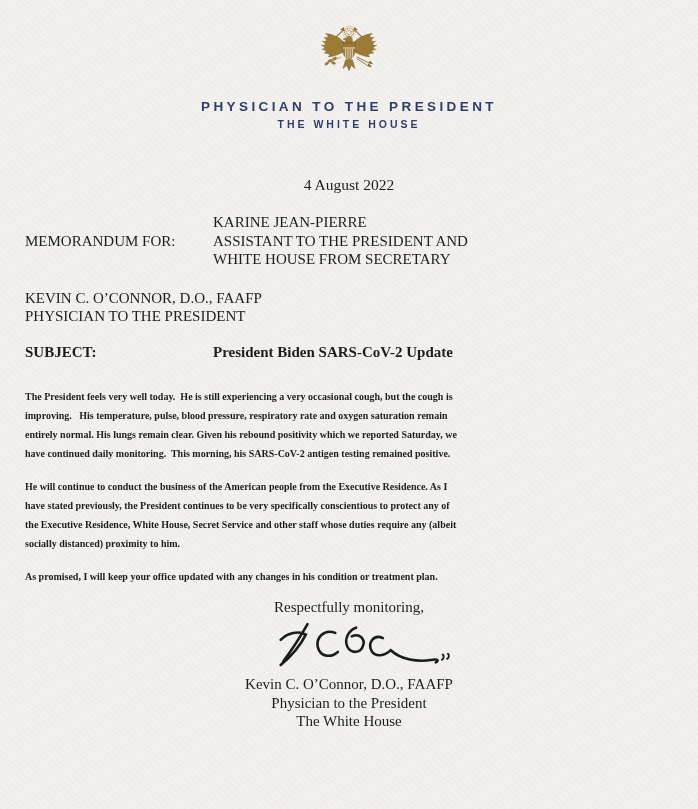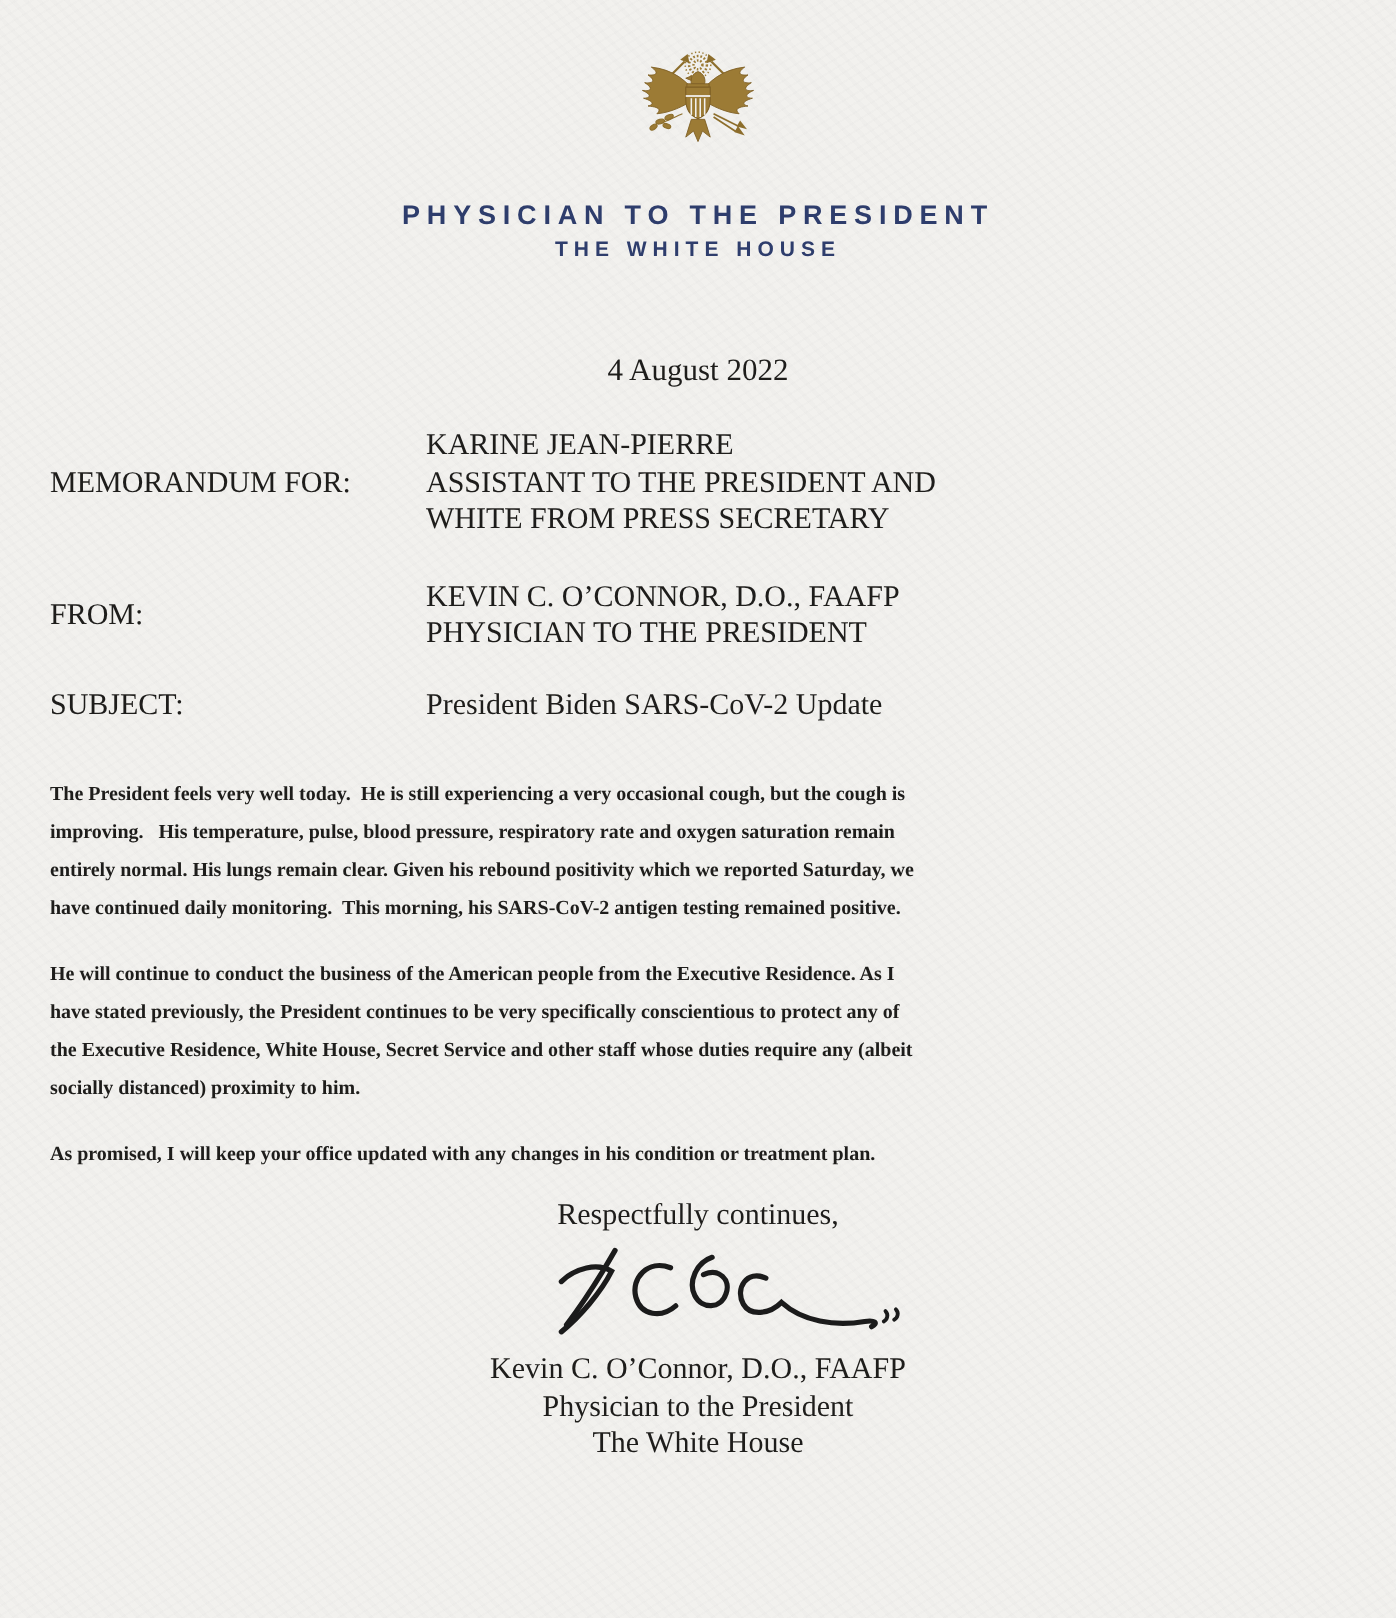--- a/index.html
+++ b/index.html
@@ -43,21 +43,21 @@
   .date-line {
     margin-top: 46px;
     text-align: center;
     font-size: 15.5px;
   }
 
   
   .memo-fields { margin: 19px 30px 0 25px; font-size: 15px; }
   .memo-row { display: flex; align-items: center; }
   .memo-row + .memo-row.gap-lg { margin-top: 20px; }
-  .memo-row + .memo-row.gap-md { margin-top: 17px; }
+  .memo-row + .memo-row.gap-md { margin-top: 17px; font-weight: bold; }
   .memo-label { flex: 0 0 188px; line-height: 18.5px; }
   .memo-value { flex: 1; line-height: 18.5px; white-space: pre-wrap; }
 
   
   .body-text { margin: 26px 8px 0 25px; font-size: 10px; font-weight: bold; }
   .body-text p {
     margin: 0 0 14px 0;
     line-height: 19px;
     white-space: pre-wrap;
   }
@@ -137,24 +137,23 @@
     <div class="lh-subtitle">THE WHITE HOUSE</div>
   </header>
 
   <div class="date-line">4 August 2022</div>
 
   <section class="memo-fields">
     <div class="memo-row">
       <div class="memo-label">MEMORANDUM FOR:</div>
       <div class="memo-value indent-sp">KARINE JEAN-PIERRE
 ASSISTANT TO THE PRESIDENT AND
-WHITE FROM PRESS SECRETARY</div>
+WHITE HOUSE FROM SECRETARY</div>
     </div>
     <div class="memo-row gap-lg">
-      <div class="memo-label">FROM:</div>
       <div class="memo-value">KEVIN C. O’CONNOR, D.O., FAAFP
 PHYSICIAN TO THE PRESIDENT</div>
     </div>
     <div class="memo-row gap-md">
       <div class="memo-label">SUBJECT:</div>
       <div class="memo-value">President Biden SARS-CoV-2 Update</div>
     </div>
   </section>
 
   <section class="body-text">
@@ -163,21 +162,21 @@
 entirely normal. His lungs remain clear. Given his rebound positivity which we reported Saturday, we
 have continued daily monitoring.  This morning, his SARS-CoV-2 antigen testing remained positive.</p>
     <p>He will continue to conduct the business of the American people from the Executive Residence. As I
 have stated previously, the President continues to be very specifically conscientious to protect any of
 the Executive Residence, White House, Secret Service and other staff whose duties require any (albeit
 socially distanced) proximity to him.</p>
     <p>As promised, I will keep your office updated with any changes in his condition or treatment plan.</p>
   </section>
 
   <div class="closing">
-    <div class="salutation">Respectfully continues,</div>
+    <div class="salutation">Respectfully monitoring,</div>
     <div class="signature">
       <svg width="200" height="52" viewBox="0 0 210 60" aria-hidden="true">
         <g fill="none" stroke="#1b1b1b" stroke-width="3" stroke-linecap="round">
           <path d="M10,24 C18,16 31,13 39,18 C33,30 21,44 10,53"></path>
           <path d="M41,6 C33,20 22,37 13,49"></path>
           <path d="M73,16 C60,11 50,22 53,33 C56,44 68,45 76,38"></path>
           <path d="M97,10 C88,13 83,24 87,32 C91,40 102,40 105,31 C108,23 101,16 92,20"></path>
           <path d="M128,22 C117,17 110,28 115,37 C119,44 130,43 137,36 C149,47 168,50 185,47 C191,46 193,48 189,50"></path>
           <path d="M197,41 C199,43 198,46 196,47" stroke-width="2.2"></path>
           <path d="M203,40 C205,42 204,45 202,46" stroke-width="2.2"></path>

